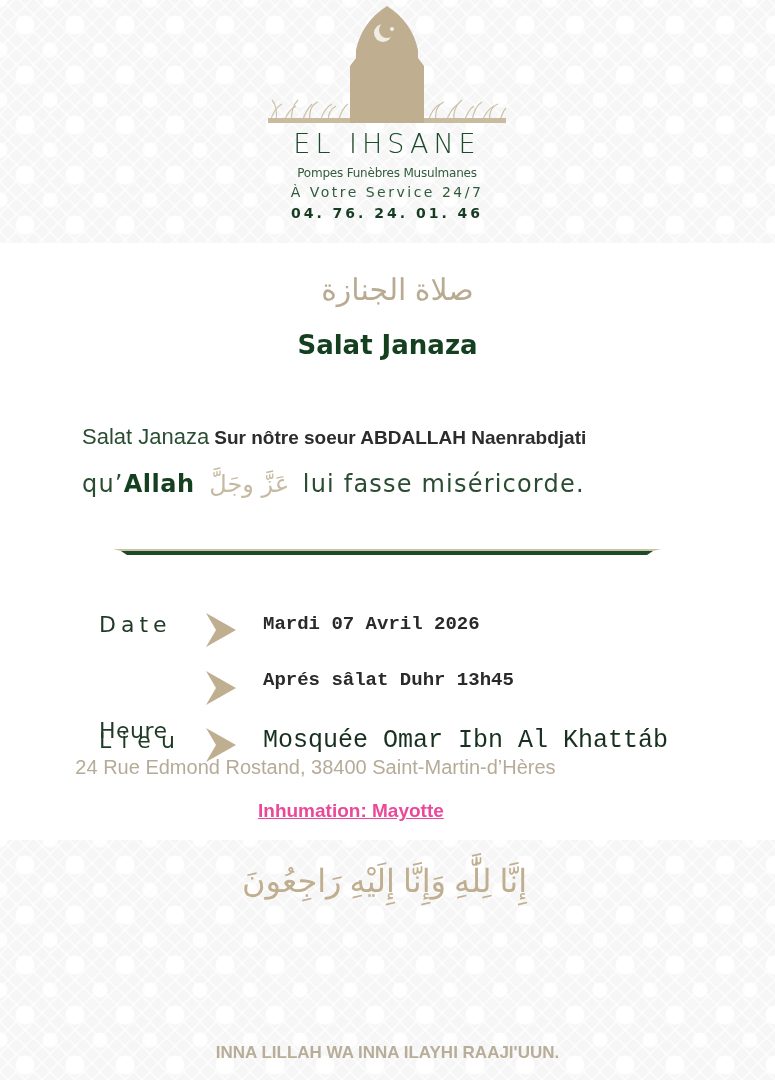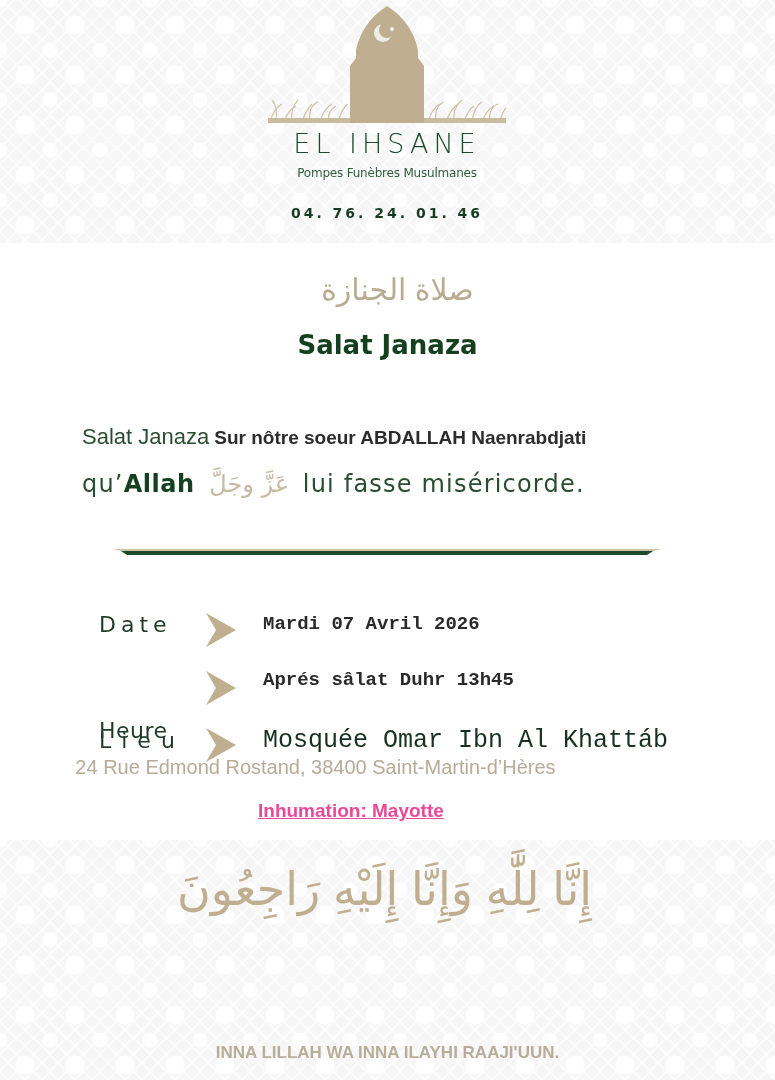--- a/index.html
+++ b/index.html
@@ -53,21 +53,21 @@
     .chev-1 { top: 611px; } .chev-2 { top: 669px; } .chev-3 { top: 726px; }
     .val { position: absolute; left: 263px; font-family: Liberation Mono, monospace; font-weight: bold; font-size: 19px; color: #2a2a2a; white-space: nowrap; }
     .val-date { top: 613px; }
     .val-heure { top: 669px; }
     .val-lieu { top: 726px; font-weight: normal; font-size: 25px; color: #183020; }
     .address { position: absolute; left: 0; width: 631px; top: 756px; text-align: center; font-family: "Liberation Sans", sans-serif; font-size: 20px; color: #b6ab98; padding-left: 0; }
     .address span { position: relative; left: 0px; }
     .inhum { position: absolute; left: 258px; top: 800px; font-family: "Liberation Sans", sans-serif; font-weight: bold; font-size: 19px; color: #ec4899; text-decoration: underline; }
 
     
-    .verse-ar { position: absolute; left: 0; width: 769px; top: 862px; text-align: center; font-family: Liberation Sans, sans-serif; font-size: 46px; color: #bfae8f; direction: rtl; }
+    .verse-ar { position: absolute; left: 0; width: 769px; top: 862px; text-align: center; font-family: Liberation Serif, serif; font-size: 32px; color: #bfae8f; direction: rtl; }
     .verse-fr { position: absolute; left: 0; width: 775px; top: 970px; text-align: center; font-family: "DejaVu Sans", sans-serif; font-size: 18px; color: #3e4a40; letter-spacing: 2.6px; line-height: 27px; }
     .verse-translit { position: absolute; left: 0; width: 775px; top: 1043px; text-align: center; font-family: "Liberation Sans", sans-serif; font-weight: bold; font-size: 17px; color: #b8ad99; }
   </style>
 </head>
 <body>
 
 <div class="pattern pattern-top"></div>
 <div class="pattern pattern-bottom"></div>
 
 <div class="logo">
@@ -97,20 +97,21 @@
     <rect x="6" y="118" width="238" height="5" fill="#c9bb9f"></rect>
 
     <path d="M88 123 L88 66 L94 58 L94 50 Q100 22 125 6 Q150 22 156 50 L156 58 L162 66 L162 123 Z" fill="#bfae8f"></path>
 
     <circle cx="121" cy="33" r="9" fill="#f2ede4"></circle>
     <circle cx="125" cy="30" r="8" fill="#bfae8f"></circle>
     <circle cx="130" cy="29" r="2" fill="#f2ede4"></circle>
   </svg>
   <div class="logo-name">EL IHSANE</div>
   <div class="logo-sub">Pompes Funèbres Musulmanes</div>
+  <div class="logo-service">À Votre Service 24/7</div>
   <div class="logo-phone">04. 76. 24. 01. 46</div>
 </div>
 
 <div class="title-ar">صلاة الجنازة</div>
 <div class="title-fr">Salat Janaza</div>
 
 <div class="intro1">
   <span class="lead">Salat Janaza</span>
   <span class="name">Sur nôtre soeur ABDALLAH Naenrabdjati</span>
 </div>

